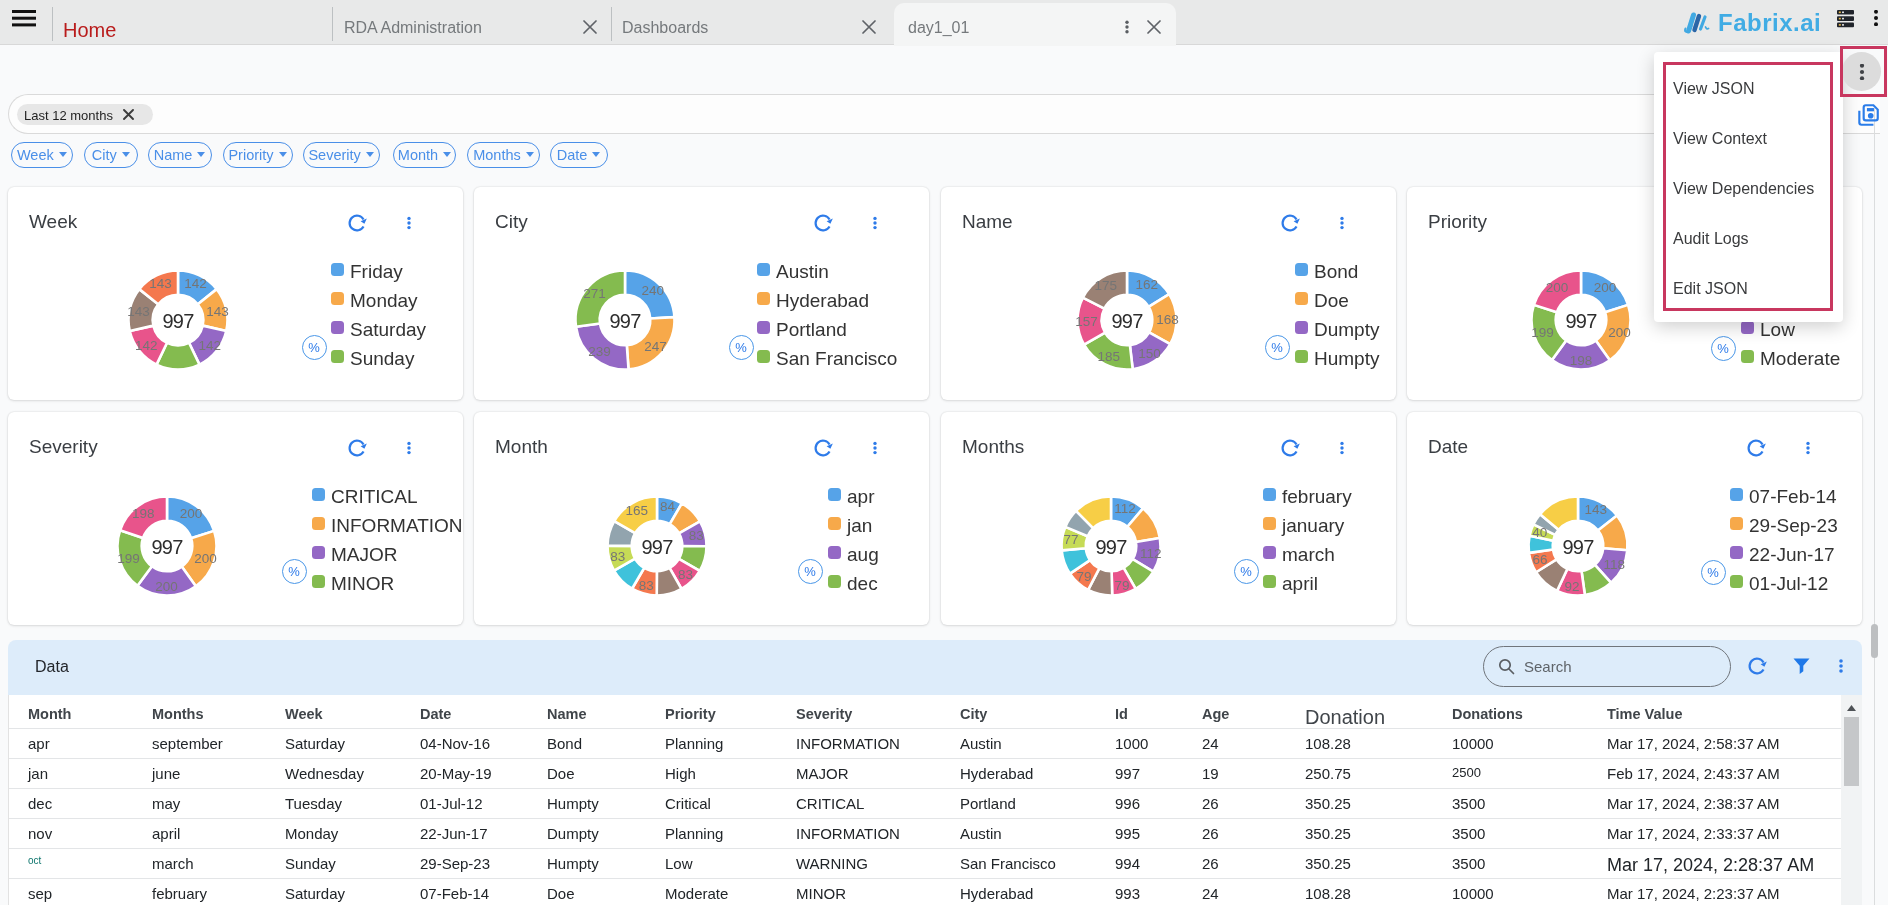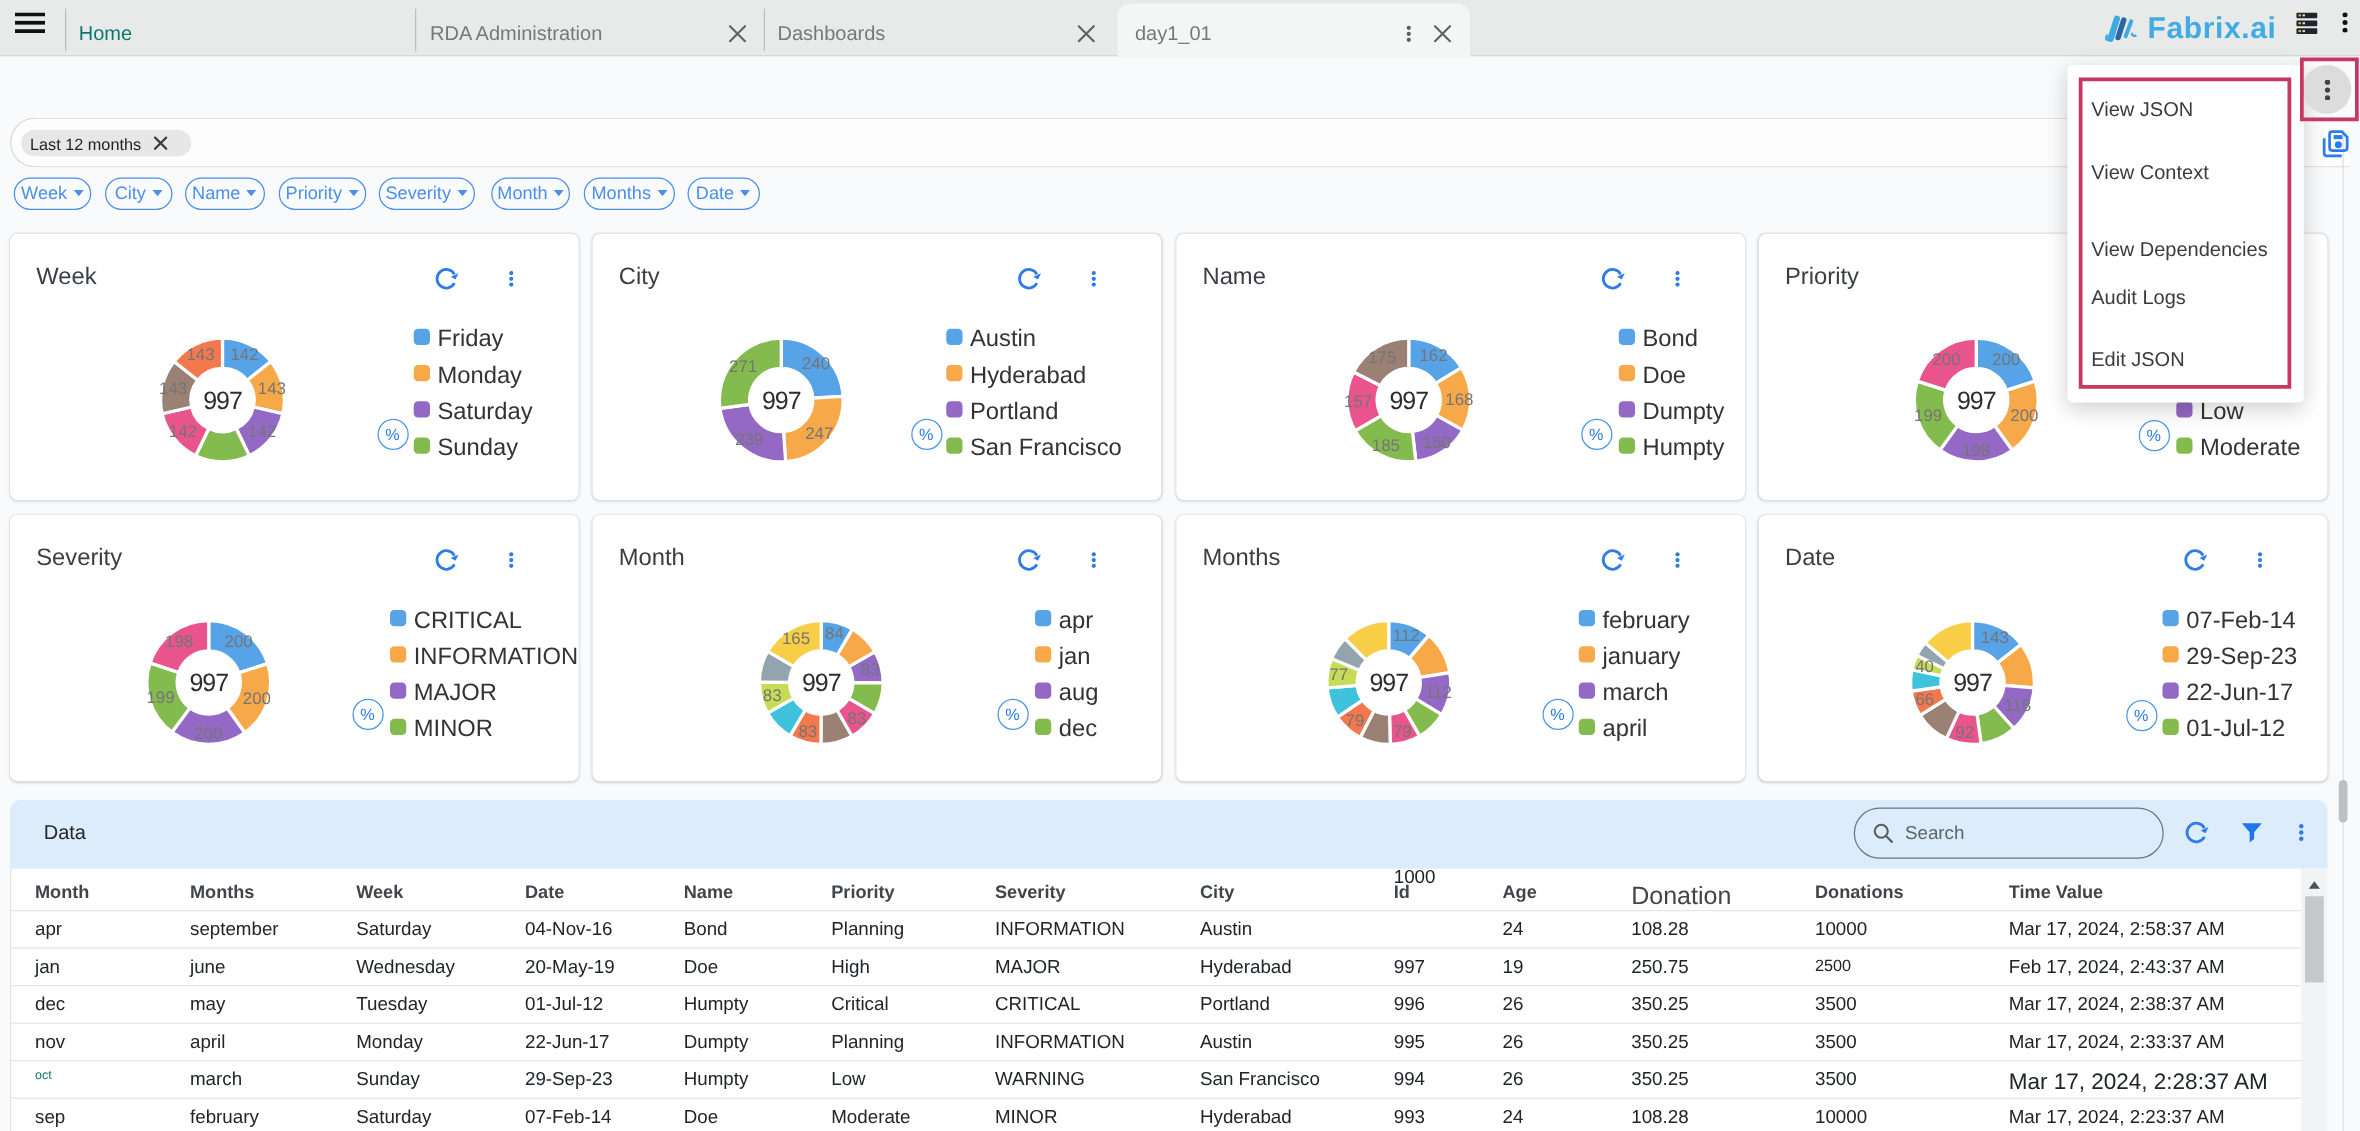--- a/index.html
+++ b/index.html
@@ -12,21 +12,21 @@
 <div class="abs" style="left:0;top:0;width:1888px;height:45px;background:#E8E9E9;border-bottom:1px solid #D8D8D8"></div>
 <svg class="abs" style="left:12px;top:10px" width="24" height="17" viewBox="0 0 24 17">
     <rect x="0" y="0" width="24" height="3" fill="#111"></rect>
     <rect x="0" y="6.7" width="24" height="3" fill="#111"></rect>
     <rect x="0" y="13.4" width="24" height="3" fill="#111"></rect>
   </svg>
 <div class="abs" style="left:51.5px;top:7px;width:1px;height:34px;background:#BCC0C2"></div>
 <div class="abs" style="left:332px;top:7px;width:1px;height:34px;background:#BCC0C2"></div>
 <div class="abs" style="left:610.5px;top:7px;width:1px;height:34px;background:#BCC0C2"></div>
 <div class="abs" style="left:894px;top:3px;width:282px;height:43px;background:#F4F5F5;border-radius:10px 10px 0 0"></div>
-<div class="abs" style="left:63px;top:18.5px;font-size:16px;color:#0f766e">Home</div>
+<div class="abs" style="left:63px;top:18.5px;font-size:20px;color:#b91c1c">Home</div>
 <div class="abs" style="left:344px;top:18.5px;font-size:16px;color:#75797C">RDA Administration</div>
 <div class="abs" style="left:622px;top:18.5px;font-size:16px;color:#75797C">Dashboards</div>
 <div class="abs" style="left:908px;top:18.5px;font-size:16px;color:#75797C">day1_01</div>
 <svg style="position:absolute;left:583.0px;top:20.0px" width="14" height="14" viewBox="0 0 14 14">
     <path d="M1 1 L13 13 M13 1 L1 13" stroke="#5F6368" stroke-width="1.7" stroke-linecap="round"></path>
   </svg>
 <svg style="position:absolute;left:862.0px;top:20.0px" width="14" height="14" viewBox="0 0 14 14">
     <path d="M1 1 L13 13 M13 1 L1 13" stroke="#5F6368" stroke-width="1.7" stroke-linecap="round"></path>
   </svg>
 <svg style="position:absolute;left:1147.0px;top:20.0px" width="14" height="14" viewBox="0 0 14 14">
@@ -437,21 +437,21 @@
 <div class="abs" style="left:1607px;top:706px;font-size:14.5px;font-weight:bold;color:#40454A">Time Value</div>
 <div class="abs" style="left:9px;top:727.5px;width:1832px;height:1px;background:#E3E5E7"></div>
 <div class="abs" style="left:28px;top:735.0px;font-size:15px;color:#212529">apr</div>
 <div class="abs" style="left:152px;top:735.0px;font-size:15px;color:#212529">september</div>
 <div class="abs" style="left:285px;top:735.0px;font-size:15px;color:#212529">Saturday</div>
 <div class="abs" style="left:420px;top:735.0px;font-size:15px;color:#212529">04-Nov-16</div>
 <div class="abs" style="left:547px;top:735.0px;font-size:15px;color:#212529">Bond</div>
 <div class="abs" style="left:665px;top:735.0px;font-size:15px;color:#212529">Planning</div>
 <div class="abs" style="left:796px;top:735.0px;font-size:15px;color:#212529">INFORMATION</div>
 <div class="abs" style="left:960px;top:735.0px;font-size:15px;color:#212529">Austin</div>
-<div class="abs" style="left:1115px;top:693px;font-size:15px;color:#212529">1000</div>
+<div class="abs" style="left:1115px;top:735.0px;font-size:15px;color:#212529">1000</div>
 <div class="abs" style="left:1202px;top:735.0px;font-size:15px;color:#212529">24</div>
 <div class="abs" style="left:1305px;top:735.0px;font-size:15px;color:#212529">108.28</div>
 <div class="abs" style="left:1452px;top:735.0px;font-size:15px;color:#212529">10000</div>
 <div class="abs" style="left:1607px;top:735.0px;font-size:15px;color:#212529">Mar 17, 2024, 2:58:37 AM</div>
 <div class="abs" style="left:9px;top:757.5px;width:1832px;height:1px;background:#E3E5E7"></div>
 <div class="abs" style="left:28px;top:765.0px;font-size:15px;color:#212529">jan</div>
 <div class="abs" style="left:152px;top:765.0px;font-size:15px;color:#212529">june</div>
 <div class="abs" style="left:285px;top:765.0px;font-size:15px;color:#212529">Wednesday</div>
 <div class="abs" style="left:420px;top:765.0px;font-size:15px;color:#212529">20-May-19</div>
 <div class="abs" style="left:547px;top:765.0px;font-size:15px;color:#212529">Doe</div>
@@ -523,21 +523,21 @@
 <svg class="abs" style="left:1845px;top:703px" width="13" height="10" viewBox="0 0 13 10">
     <path d="M2 8 L11 8 L6.5 2 Z" fill="#4E5256"></path>
   </svg>
 <div class="abs" style="left:1844px;top:717px;width:15px;height:69px;background:#C5C7C9"></div>
 <div class="abs" style="left:1874px;top:108px;width:1px;height:797px;background:#DBDDDE"></div>
 <div class="abs" style="left:1870.5px;top:624px;width:7px;height:34px;background:#BDBFC1;border-radius:3.5px"></div>
 <div class="abs" style="left:1654px;top:52px;width:189px;height:270px;background:#fff;border-radius:4px;box-shadow:0 5px 18px rgba(0,0,0,.19)"></div>
 <div class="abs" style="left:1662.5px;top:62px;width:170px;height:249px;border:3px solid #C8375F"></div>
 <div class="abs" style="left:1673px;top:80px;font-size:16px;color:#3A3B3D">View JSON</div>
 <div class="abs" style="left:1673px;top:130px;font-size:16px;color:#3A3B3D">View Context</div>
-<div class="abs" style="left:1673px;top:192px;font-size:16px;color:#3A3B3D">View Dependencies</div>
+<div class="abs" style="left:1673px;top:180px;font-size:16px;color:#3A3B3D">View Dependencies</div>
 <div class="abs" style="left:1673px;top:230px;font-size:16px;color:#3A3B3D">Audit Logs</div>
 <div class="abs" style="left:1673px;top:280px;font-size:16px;color:#3A3B3D">Edit JSON</div>
 <div class="abs" style="left:1842px;top:52px;width:39px;height:39px;background:#DCDCDC;border-radius:50%"></div>
 <svg style="position:absolute;left:1857.5px;top:63.5px" width="8" height="16" viewBox="-4 -8 8 16">
     <circle cx="0" cy="-6.3" r="2.1" fill="#3F4246"></circle>
     <circle cx="0" cy="0" r="2.1" fill="#3F4246"></circle>
     <circle cx="0" cy="6.3" r="2.1" fill="#3F4246"></circle>
   </svg>
 <div class="abs" style="left:1839.5px;top:45.5px;width:47px;height:51px;border:3px solid #C8375F"></div>
 <svg class="abs" style="left:1855px;top:102px" width="26" height="26" viewBox="0 0 24 24" fill="none" stroke="#2B7DE9" stroke-width="2">

